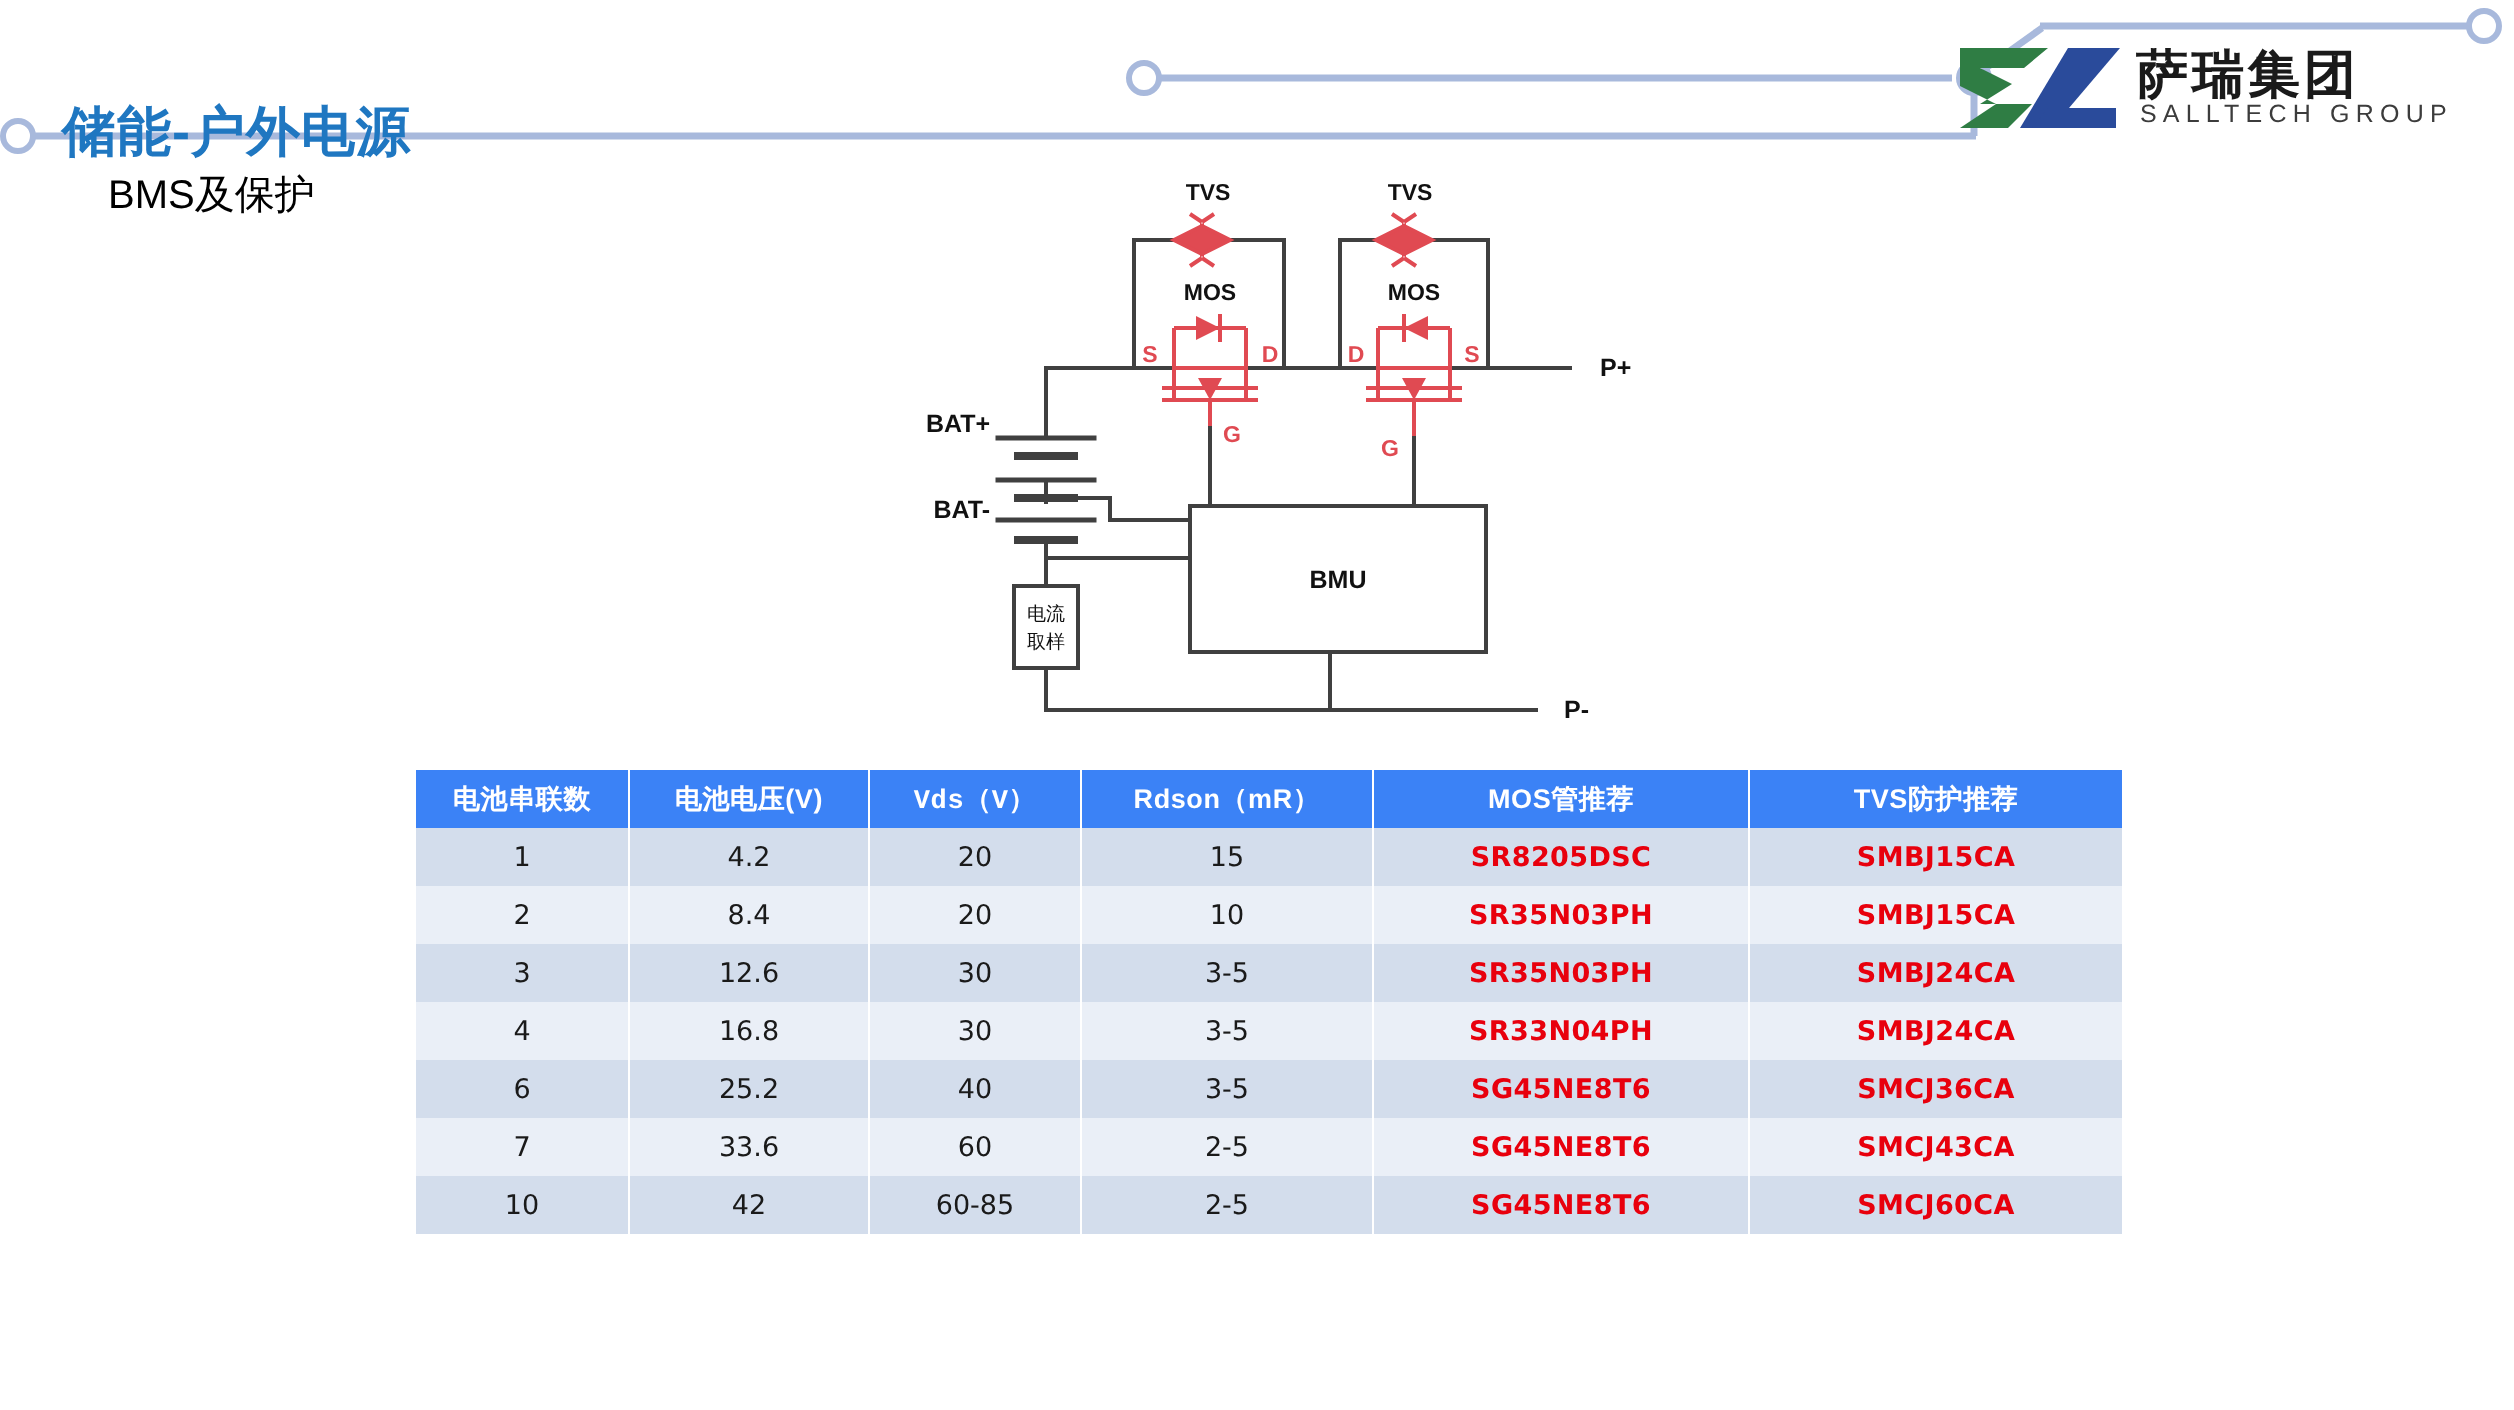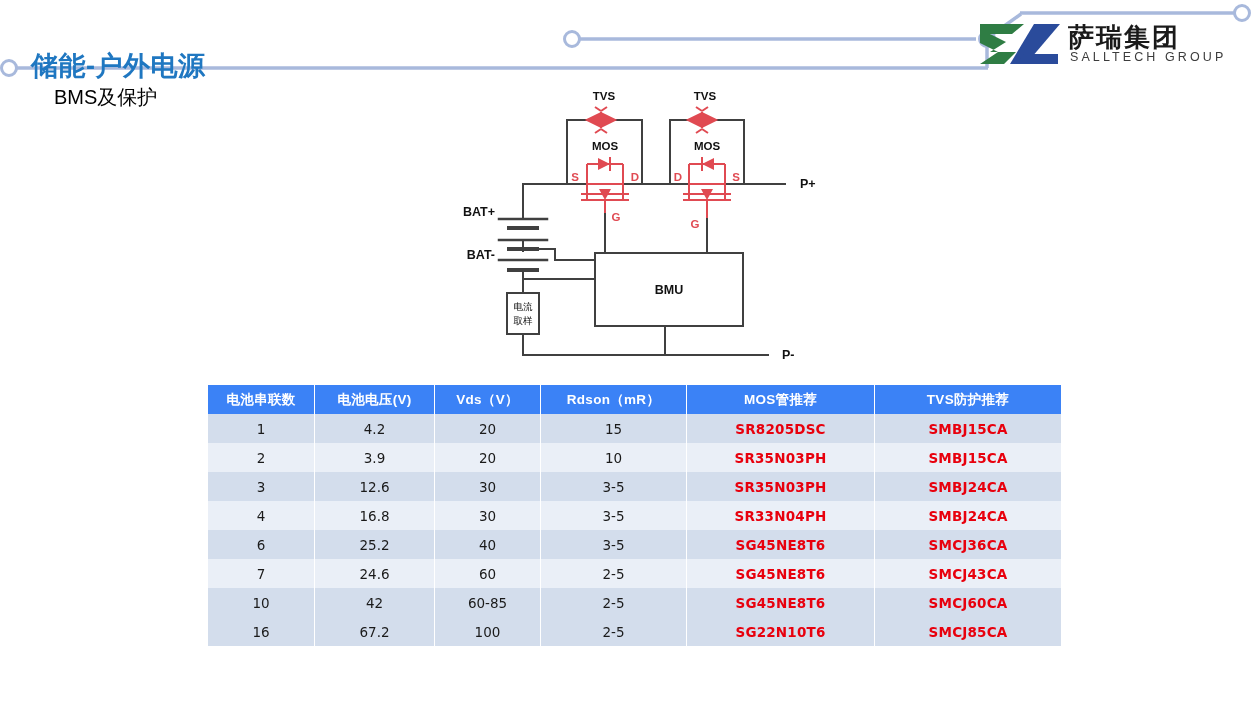--- a/index.html
+++ b/index.html
@@ -46,21 +46,21 @@
   #spec-table th:last-child{border-right:none;}
   #spec-table td{
     height:27px;text-align:center;font-size:13.5px;color:#1a1a1a;
     border-right:1px solid #ffffff;
     font-family:"DejaVu Sans",sans-serif;
   }
   #spec-table td:last-child{border-right:none;}
   #spec-table tr.r-odd td{background:#D3DDEC;}
   #spec-table tr.r-even td{background:#EAEFF7;}
   #spec-table td.part{color:#E8000D;font-weight:bold;letter-spacing:0.2px;}
-  .c0{width:104px;}.c1{width:117px;}.c2{width:103px;}
+  .c0{width:104px;}.c1{width:117px;}.c2{width:103px;font-family:Liberation Mono, monospace;}
   .c3{width:143px;}.c4{width:185px;}.c5{width:184px;}
 </style>
 </head>
 <body>
 
 <svg id="decor-svg" viewBox="0 0 1257 90" xmlns="http://www.w3.org/2000/svg">
 
   <line x1="14" y1="68" x2="988" y2="68" stroke="#A8B9DC" stroke-width="3.5"></line>
   <circle cx="9" cy="68" r="7.5" fill="#ffffff" stroke="#A8B9DC" stroke-width="3"></circle>
 
@@ -214,21 +214,21 @@
       <tr class="r-odd">
         <td class="c0">1</td>
         <td class="c1">4.2</td>
         <td class="c2">20</td>
         <td class="c3">15</td>
         <td class="c4 part">SR8205DSC</td>
         <td class="c5 part">SMBJ15CA</td>
       </tr>
       <tr class="r-even">
         <td class="c0">2</td>
-        <td class="c1">3.9</td>
+        <td class="c1">8.4</td>
         <td class="c2">20</td>
         <td class="c3">10</td>
         <td class="c4 part">SR35N03PH</td>
         <td class="c5 part">SMBJ15CA</td>
       </tr>
       <tr class="r-odd">
         <td class="c0">3</td>
         <td class="c1">12.6</td>
         <td class="c2">30</td>
         <td class="c3">3-5</td>
@@ -246,36 +246,28 @@
       <tr class="r-odd">
         <td class="c0">6</td>
         <td class="c1">25.2</td>
         <td class="c2">40</td>
         <td class="c3">3-5</td>
         <td class="c4 part">SG45NE8T6</td>
         <td class="c5 part">SMCJ36CA</td>
       </tr>
       <tr class="r-even">
         <td class="c0">7</td>
-        <td class="c1">24.6</td>
+        <td class="c1">33.6</td>
         <td class="c2">60</td>
         <td class="c3">2-5</td>
         <td class="c4 part">SG45NE8T6</td>
         <td class="c5 part">SMCJ43CA</td>
       </tr>
       <tr class="r-odd">
         <td class="c0">10</td>
         <td class="c1">42</td>
         <td class="c2">60-85</td>
         <td class="c3">2-5</td>
         <td class="c4 part">SG45NE8T6</td>
         <td class="c5 part">SMCJ60CA</td>
       </tr>
-      <tr class="r-odd">
-        <td class="c0">16</td>
-        <td class="c1">67.2</td>
-        <td class="c2">100</td>
-        <td class="c3">2-5</td>
-        <td class="c4 part">SG22N10T6</td>
-        <td class="c5 part">SMCJ85CA</td>
-      </tr>
     </tbody>
 </table>
 
 </body></html>

